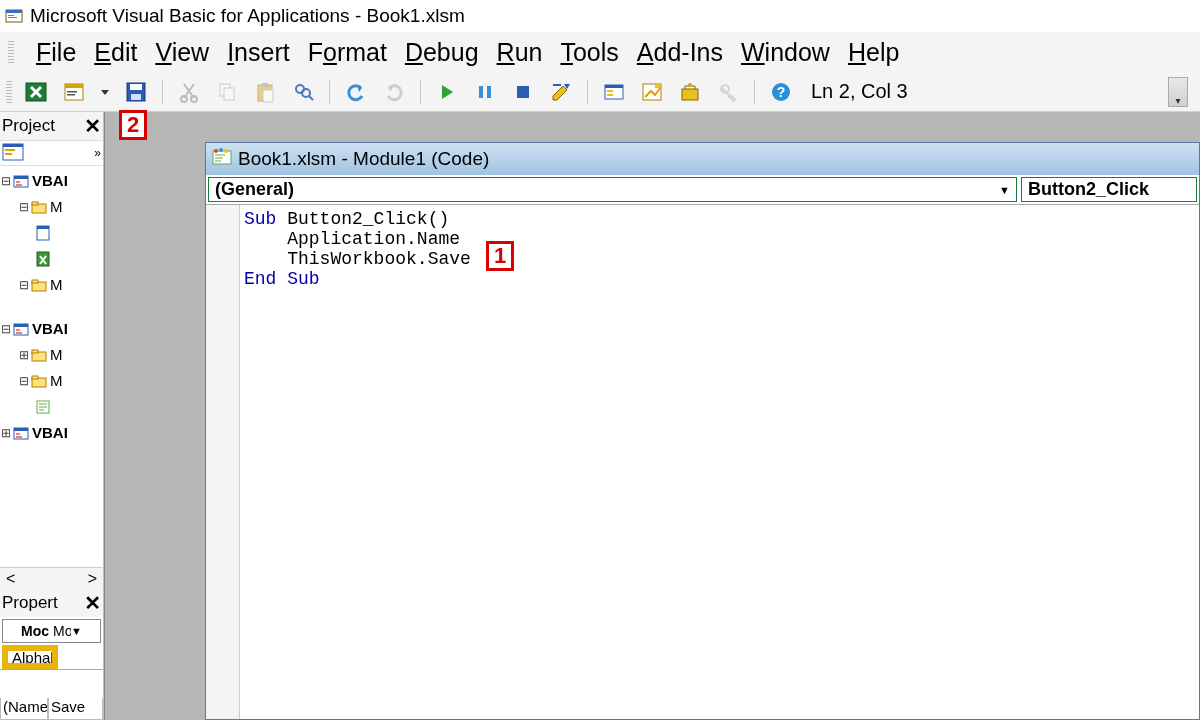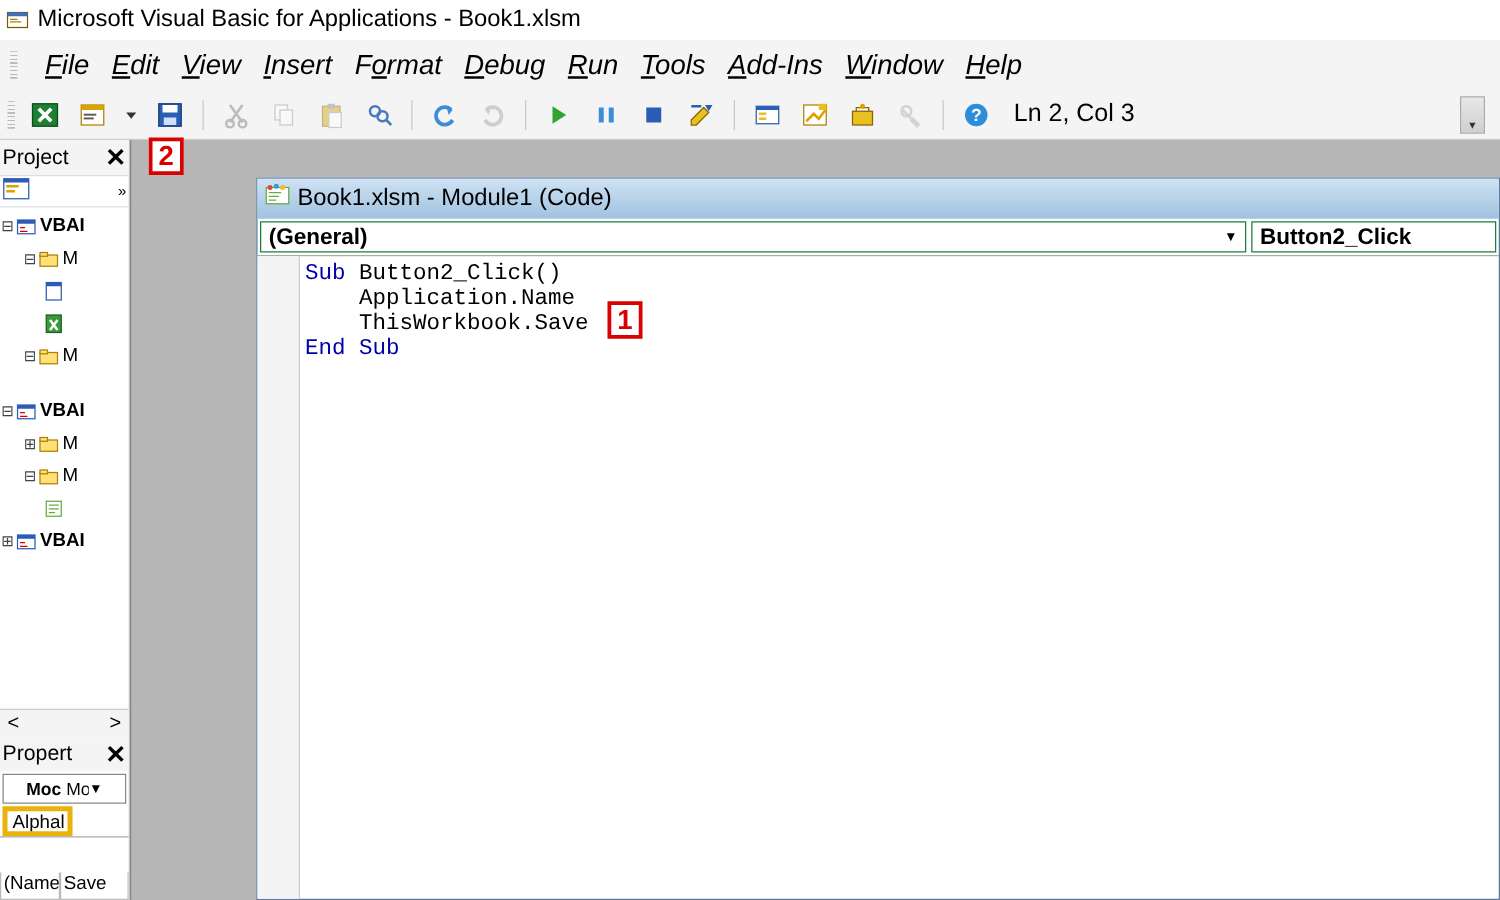--- a/index.html
+++ b/index.html
@@ -25,23 +25,22 @@
   width: 20px; height: 20px; margin-right: 6px;
   display: inline-flex; align-items: center; justify-content: center;
 }
 
 .menubar {
   background: #f4f4f4;
   height: 40px;
   display: flex;
   align-items: center;
   padding: 0 8px;
-  font-size: 22px;
+  font-size: 25px;
   gap: 18px;
-  font-style: italic;
 }
 .menubar .grip {
   width: 6px; height: 22px;
   background: repeating-linear-gradient(to bottom, #bbb 0 1px, transparent 1px 3px);
   margin-right: 4px;
 }
 .menubar .menu-item { cursor: default; }
 .menubar .menu-item u { text-decoration: underline; }
 
 .toolbar {
@@ -138,21 +137,21 @@
 }
 .prop-pane .combo {
   height: 24px; display: flex; align-items: center;
   border: 1px solid #888; margin: 2px; padding: 0 18px;
   font-size: 14px;
 }
 .prop-pane .combo .first { font-weight: bold; flex: 0 0 32px; overflow: hidden; }
 .prop-pane .combo .rest { flex: 1; overflow: hidden; }
 .prop-pane .combo .arrow { font-size: 11px; }
 .prop-pane .tab {
-  height: 24px; background: #fff; border: 4px solid #eab308;
+  height: 24px; background: #fff; border: 6px solid #eab308;
   margin: 0 2px; display: flex; align-items: center;
   padding: 0 4px; font-size: 15px;
   width: 56px; overflow: hidden;
 }
 .prop-pane .grid {
   border-top: 1px solid #aaa;
   font-size: 15px;
 }
 .prop-pane .grid .gr {
   display: flex; height: 22px; margin-top: 28px;
@@ -206,21 +205,21 @@
   display: flex; align-items: center;
   border: 1px solid #15803d;
   margin: 2px;
   padding: 0 6px;
   font-size: 18px;
   font-weight: bold;
   background: #fff;
 }
 .codewin .dropdowns .dd .arrow { margin-left: auto; font-size: 11px; }
 .codewin .dropdowns .dd1 { flex: 1; }
-.codewin .dropdowns .dd2 { width: 196px; }
+.codewin .dropdowns .dd2 { width: 176px; }
 .codewin .codearea {
   flex: 1;
   display: flex;
 }
 .codewin .gutter {
   width: 34px; background: #f4f4f4; border-right: 1px solid #ccc;
 }
 .codewin pre {
   font-family: Consolas, "Courier New", monospace;
   font-size: 18px;

